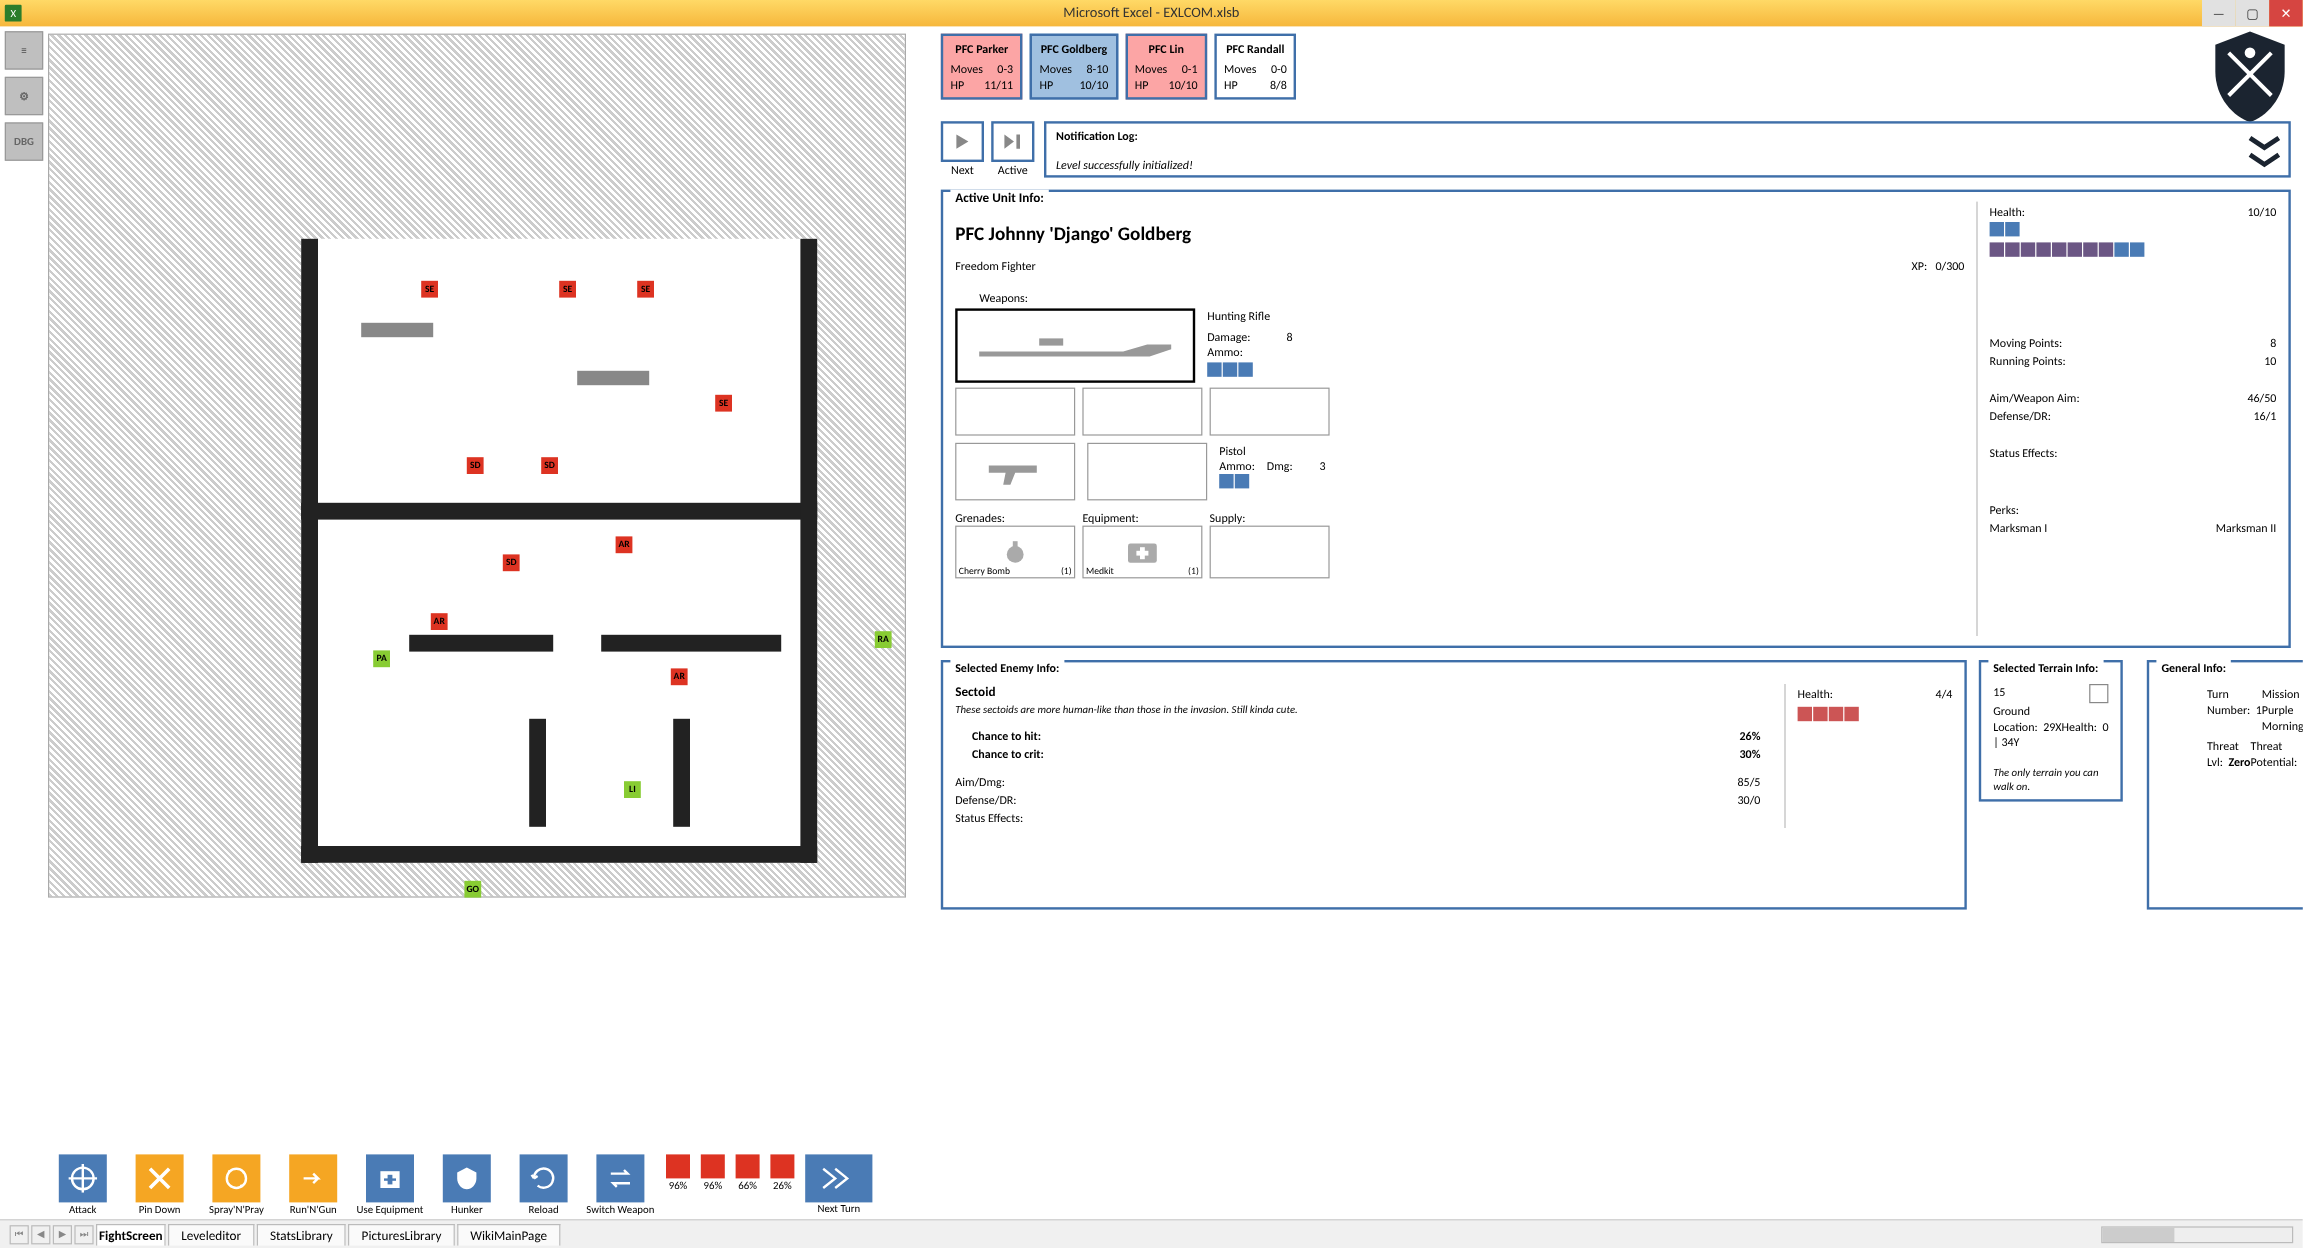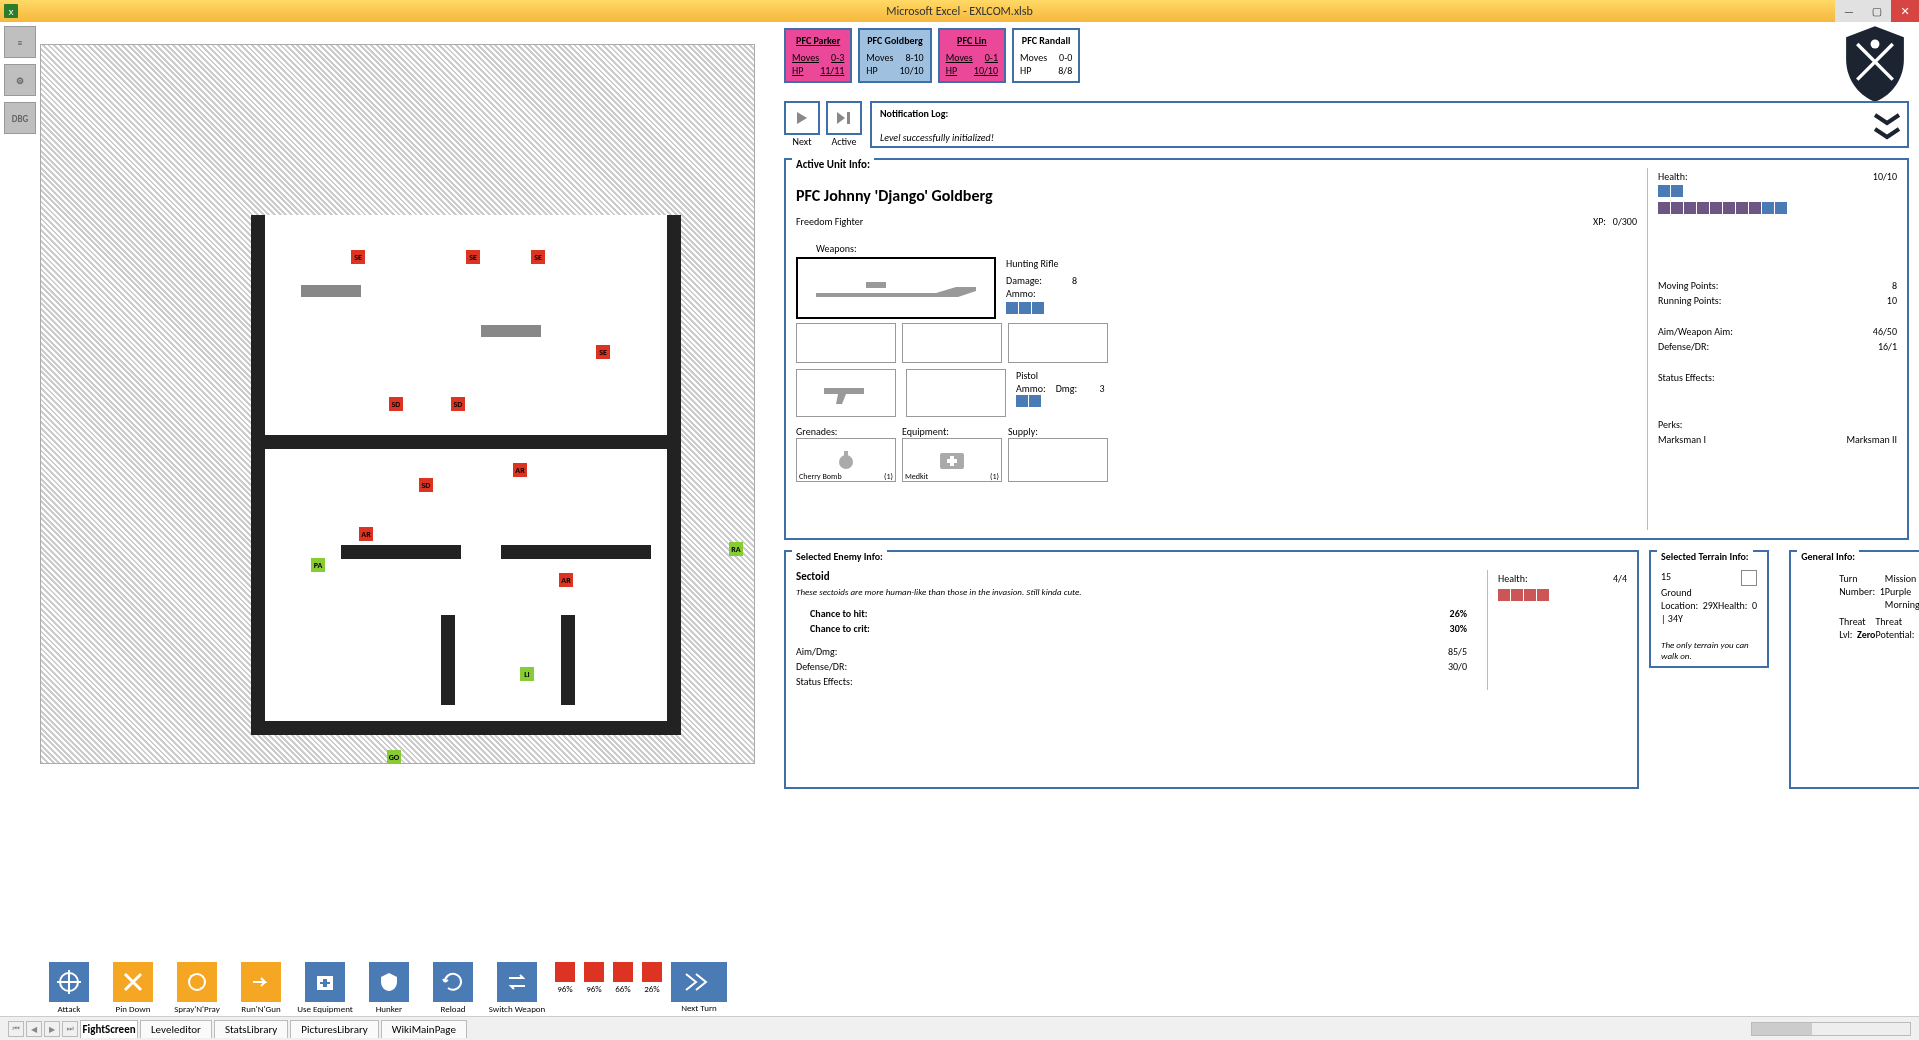--- a/index.html
+++ b/index.html
@@ -14,21 +14,21 @@
 .titlebar .winctl .close { background: #d64541; color: #fff; }
 
 
 .sidetool { position: absolute; left: 4px; top: 26px; display: flex; flex-direction: column; gap: 6px; }
 .sidetool .sbtn { width: 32px; height: 32px; background: #bfbfbf; border: 1px solid #999; display: flex; align-items: center; justify-content: center; color: #666; font-size: 9px; font-weight: bold; }
 
 
 .main { position: absolute; top: 22px; left: 0; right: 0; bottom: 24px; display: flex; }
 
 
-.mapwrap { width: 780px; padding: 22px 6px 6px 40px; flex-shrink: 0; }
+.mapwrap { width: 780px; padding: 6px 6px 6px 40px; flex-shrink: 0; }
 .map { width: 715px; height: 720px; background: repeating-linear-gradient(45deg,#ccc,#ccc 2px,#fff 2px,#fff 4px); position: relative; border: 1px solid #aaa; }
 .map .bldg { position: absolute; background: #222; }
 .map .floor { position: absolute; background: #fff; }
 .map .gray { position: absolute; background: #888; }
 .unit { position: absolute; width: 14px; height: 14px; font-size: 8px; font-weight: bold; display: flex; align-items: center; justify-content: center; }
 .unit.red { background: #d32; color: #000; }
 .unit.grn { background: #8c3; color: #000; }
 
 
 .actionbar { position: absolute; bottom: 0; left: 40px; width: 715px; height: 58px; display: flex; align-items: flex-start; gap: 6px; padding-top: 4px; }
@@ -43,21 +43,21 @@
 .nextTurn { margin-left: auto; width: 56px; height: 40px; background: #4a7bb5; color: #fff; display: flex; align-items: center; justify-content: center; }
 
 
 .right { flex: 1; padding: 6px 10px 6px 4px; position: relative; }
 
 
 .roster { display: flex; gap: 6px; }
 .card { border: 2px solid #3f6fa9; padding: 4px 6px; font-size: 10px; }
 .card .nm { font-weight: bold; text-align: center; margin-bottom: 4px; }
 .card .row { display: flex; justify-content: space-between; gap: 12px; }
-.card.org { background: #ec4899; text-decoration: underline; }
+.card.org { background: #fca5a5; }
 .card.blu { background: #a0c0e0; border-color: #3f6fa9; }
 .card.wht { background: #fff; }
 
 .logo { position: absolute; right: 10px; top: 2px; width: 68px; height: 80px; }
 
 
 .navlog { display: flex; margin-top: 18px; gap: 8px; }
 .nav { display: flex; gap: 6px; }
 .navbtn { display: flex; flex-direction: column; align-items: center; }
 .navbtn .b { width: 36px; height: 34px; border: 2px solid #3f6fa9; background: #fff; display: flex; align-items: center; justify-content: center; }
@@ -76,21 +76,21 @@
 .slotrow { display: flex; gap: 6px; margin: 4px 0; }
 .slot { width: 100px; height: 40px; border: 1px solid #999; background: #fff; }
 .slot.big { width: 200px; height: 62px; border: 2px solid #000; display: flex; align-items: center; justify-content: center; }
 .statrow { display: flex; justify-content: space-between; margin: 2px 0; font-size: 10px; }
 .pip { display: inline-block; width: 12px; height: 12px; margin-right: 1px; }
 .pip.b { background: #4a7bb5; }
 .pip.p { background: #6b5684; }
 
 .row2 { display: flex; gap: 10px; margin-top: 10px; }
 .enemypanel, .terrainpanel, .generalpanel { border: 2px solid #3f6fa9; padding: 8px 10px; font-size: 10px; position: relative; }
-.enemypanel { flex: 1; height: 239px; }
+.enemypanel { flex: 1; height: 208px; }
 .rightcol2 { display: flex; gap: 20px; width: 260px; }
 .terrainpanel { height: 118px; }
 .generalpanel { flex: 1; padding-left: 48px; }
 .ptitle { font-weight: bold; position: absolute; top: -2px; left: 6px; background: #fff; padding: 0 4px; }
 
 
 .tabs { position: absolute; bottom: 0; left: 0; right: 0; height: 24px; background: #f0f0f0; border-top: 1px solid #ccc; display: flex; align-items: center; padding-left: 8px; font-size: 11px; }
 .tabs .tabbtn { width: 16px; height: 16px; border: 1px solid #bbb; margin-right: 2px; font-size:8px; display:flex;align-items:center;justify-content:center;color:#888;}
 .tabs .tab { padding: 2px 10px; border: 1px solid #bbb; border-bottom: none; margin-right: 2px; background: #fafafa; }
 .tabs .tab.act { background: #fff; font-weight: bold; }

